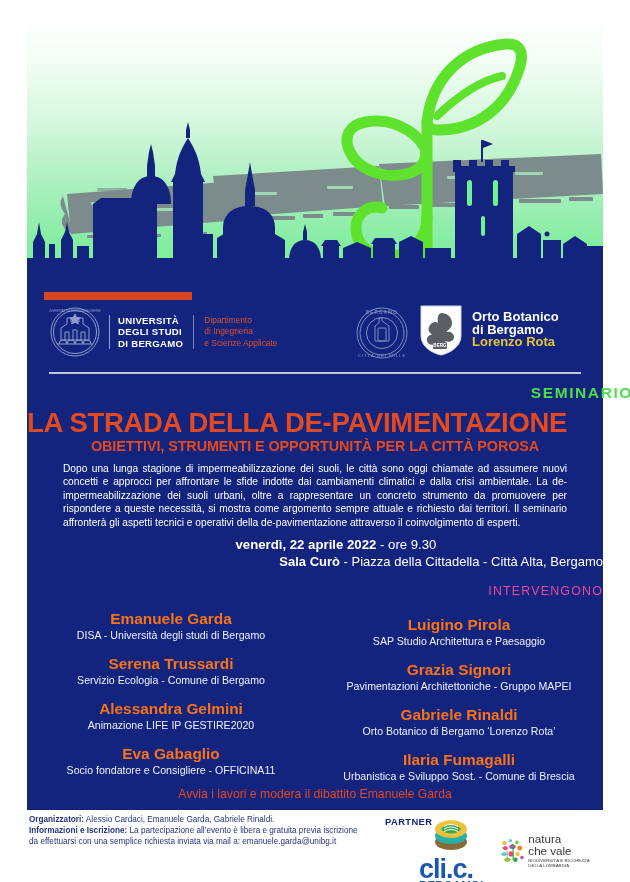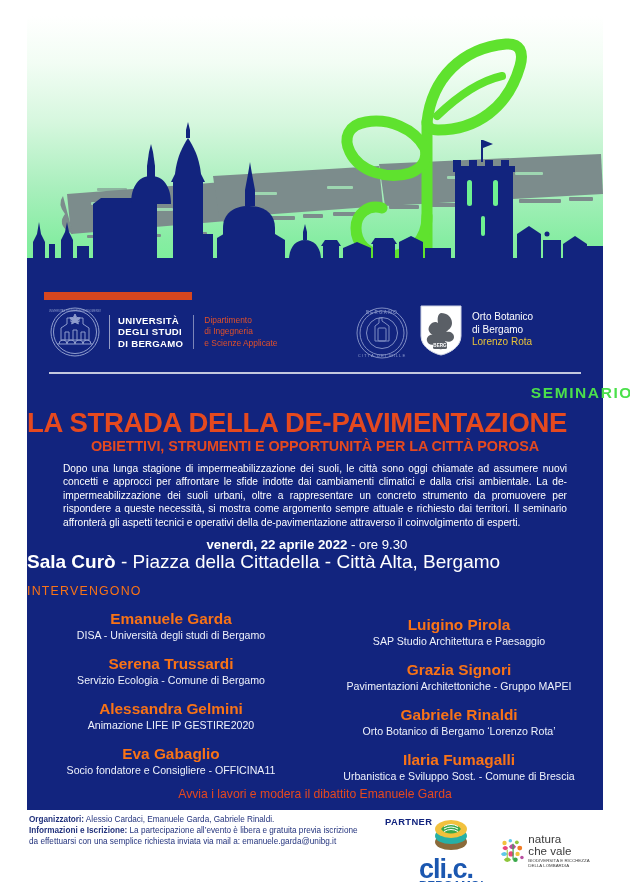--- a/index.html
+++ b/index.html
@@ -37,40 +37,40 @@
 
   
   .logos{position:absolute;left:0;top:12px;width:576px;height:72px;}
   .logo-unibg{position:absolute;left:22px;top:6px;display:flex;align-items:center;gap:0px;}
   .crest{width:52px;height:52px;position:relative;}
   .unibg-txt{color:#ffffff;font-weight:bold;font-size:9.6px;line-height:11.4px;letter-spacing:.3px;padding-left:8px;border-left:1px solid rgba(255,255,255,.55);margin-left:8px;}
   .dip-txt{color:#e0502a;font-size:8.4px;line-height:11.4px;padding-left:10px;border-left:1px solid rgba(255,255,255,.45);margin-left:10px;}
   .logo-comune{position:absolute;left:328px;top:6px;width:54px;height:54px;}
   .logo-orto{position:absolute;left:392px;top:4px;display:flex;align-items:center;gap:9px;}
   .shield{width:44px;height:52px;}
-  .orto-txt{font-size:10px;line-height:12.6px;font-weight:normal;color:#ffffff;}
+  .orto-txt{font-size:13px;line-height:12.6px;font-weight:bold;color:#ffffff;}
   .orto-txt .yl{color:#e8c33a;}
 
   .divider{position:absolute;left:22px;top:84px;width:532px;height:2px;background:rgba(255,255,255,.75);}
 
   .seminario{position:absolute;left:0;top:96px;width:576px;text-align:right;
     color:#4be04b;font-weight:bold;font-size:15.5px;letter-spacing:1.6px;margin-left:30px;}
   .title{position:absolute;left:0;top:119px;width:496px;text-align:center;
     color:#e5491f;font-weight:bold;font-size:27.5px;letter-spacing:-0.3px;white-space:nowrap;}
   .subtitle{position:absolute;left:0;top:150px;width:576px;text-align:center;
     color:#e5491f;font-weight:bold;font-size:14.4px;letter-spacing:-0.1px;white-space:nowrap;}
 
   .body-text{position:absolute;left:36px;top:174px;width:504px;
     color:#ffffff;font-size:10.2px;line-height:13.4px;text-align:justify;}
 
-  .when{position:absolute;left:0;top:248px;width:560px;text-align:center;color:#ffffff;font-size:13.2px;line-height:17px;}
+  .when{position:absolute;left:0;top:248px;width:560px;text-align:center;color:#ffffff;font-size:13.2px;line-height:17px;padding-left:29px;}
   .when b{font-weight:bold;}
-  .venue{position:absolute;left:0;top:265px;width:576px;text-align:left;color:#ffffff;font-size:19px;line-height:17px;}
+  .venue{position:absolute;left:0;top:265px;width:576px;text-align:right;color:#ffffff;font-size:13px;line-height:17px;}
   .venue b{font-weight:bold;}
-  .intervengono{position:absolute;left:0;top:296px;width:576px;text-align:left;color:#f97316;font-size:12.4px;letter-spacing:1.2px;}
+  .intervengono{position:absolute;left:0;top:296px;width:576px;text-align:right;color:#ec4899;font-size:12.4px;letter-spacing:1.2px;}
 
   .speakers{position:absolute;left:0;top:322px;width:576px;display:flex;}
   .col{width:288px;}
   .col.right{padding-top:6px;}
   .sp{text-align:center;margin-bottom:13px;}
   .sp .nm{color:#f97316;font-weight:bold;font-size:15.4px;line-height:18px;}
   .sp .af{color:#eef1fb;font-size:10.6px;line-height:14px;}
 
   .moderator{position:absolute;left:0;top:499px;width:576px;text-align:center;
     color:#e5491f;font-size:12.2px;}

